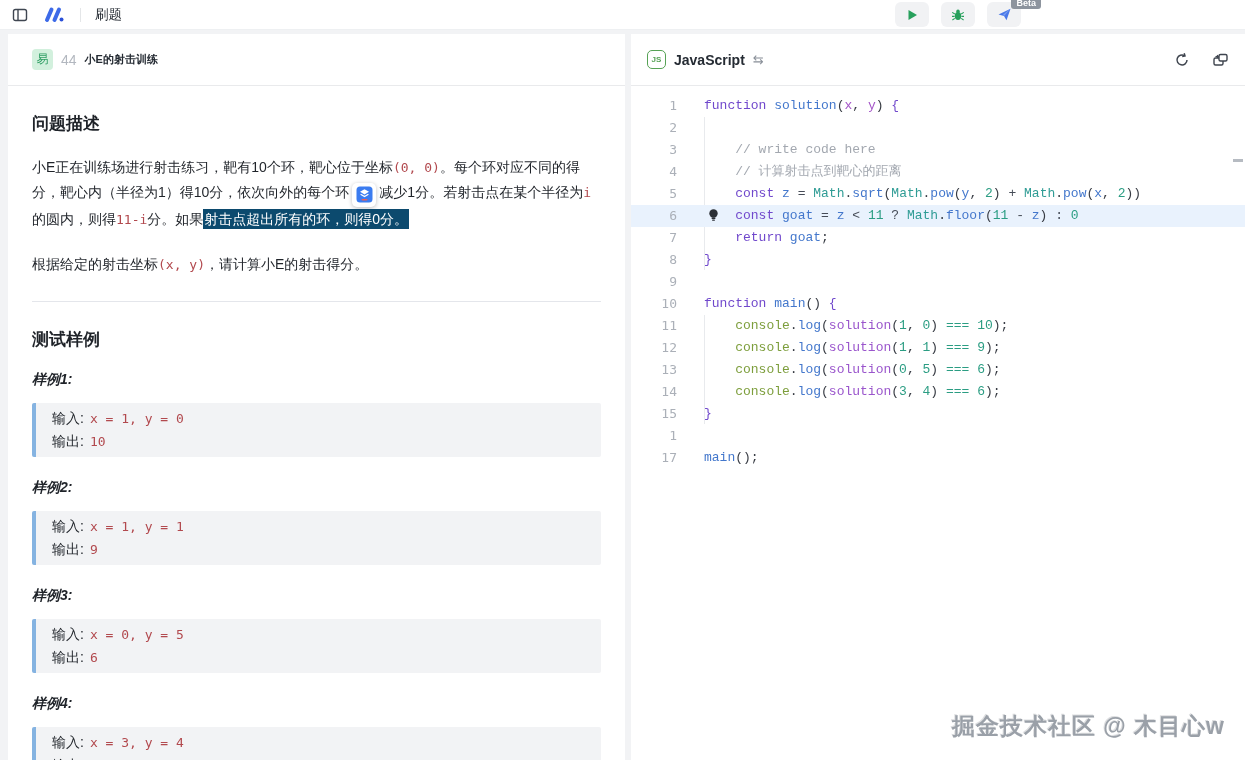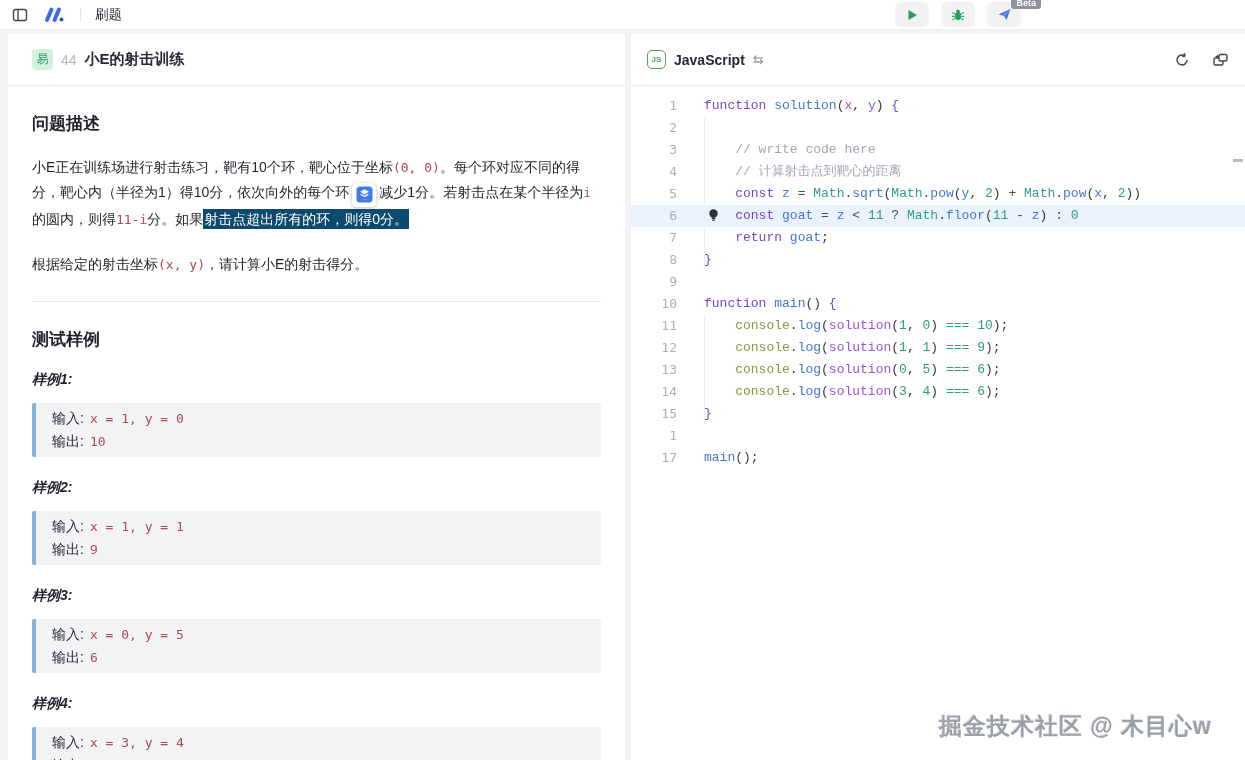--- a/index.html
+++ b/index.html
@@ -24,21 +24,21 @@
   .panel { background:#fff; height:726px; display:flex; flex-direction:column; }
   .panel-left { width:617px; flex:none; }
   .panel-right { flex:1; position:relative; }
   .panel-header { height:52px; flex:none; border-bottom:1px solid #e9eaec;
     display:flex; align-items:center; padding:0 24px; gap:8px; }
 
   
   .diff-badge { width:21px; height:21px; border-radius:4px; background:#d2f0dd; color:#2e9e63;
     font-size:12px; display:flex; align-items:center; justify-content:center; flex:none; }
   .prob-id { color:#b2b7bf; font-size:14px; }
-  .prob-title { font-size:15px; font-weight:bold; color:#252b33; }
+  .prob-title { font-size:11px; font-weight:bold; color:#252b33; }
   .content { padding:26px 24px 0 24px; overflow:hidden; flex:1; font-size:14px; }
   .content h2 { font-size:17px; font-weight:bold; color:#1f2329; }
   .h2-desc { margin-bottom:20px; }
   .para { line-height:25px; color:#1f2329; }
   .para + .para { margin-top:20px; }
   .tk-code, .s-code { font-family:"DejaVu Sans Mono", monospace; font-size:13px; color:#b2494e; }
   .tk-hl { background:#0c4a6e; color:#fff; padding:2px 1px; }
   .pop-icon { display:inline-flex; width:24px; height:24px; background:#fff; border-radius:5px;
     box-shadow:0 1px 4px rgba(0,0,0,.25); align-items:center; justify-content:center;
     vertical-align:-6px; margin:0 3px; cursor:pointer; }
@@ -71,21 +71,21 @@
   .bulb { position:absolute; left:76px; top:3px; }
   .indent-guide { position:absolute; left:73px; width:1px; background:#e8eaed; }
   .ovr-mark { position:absolute; right:2px; top:73px; width:10px; height:3px; background:#b6bbc2; }
 
   .tk-kw { color:#7048cc; } .tk-fn { color:#4377cc; } .tk-call { color:#9a55cc; }
   .tk-math { color:#2f9c95; } .tk-console { color:#7d9e3c; } .tk-num { color:#2b9d83; }
   .tk-eq { color:#2b9d83; } .tk-op { color:#464c57; } .tk-pl { color:#383c44; }
   .tk-cmt { color:#a3a8b0; } .tk-brace { color:#7048cc; } .tk-param { color:#a455c8; }
 
   
-  .watermark { position:absolute; right:33px; bottom:18px; font-size:23px; font-weight:bold;
+  .watermark { position:absolute; right:20px; bottom:18px; font-size:23px; font-weight:bold;
     color:#9aa0a8; letter-spacing:1px; white-space:nowrap;
     text-shadow:1px 1px 0 rgba(255,255,255,.95), -1px -1px 0 rgba(120,125,132,.25); }
 </style>
 </head>
 <body>
 
 <div class="topbar">
   <div class="tb-left">
     <span class="hdr-icon">
       <svg width="16" height="16" viewBox="0 0 16 16">

